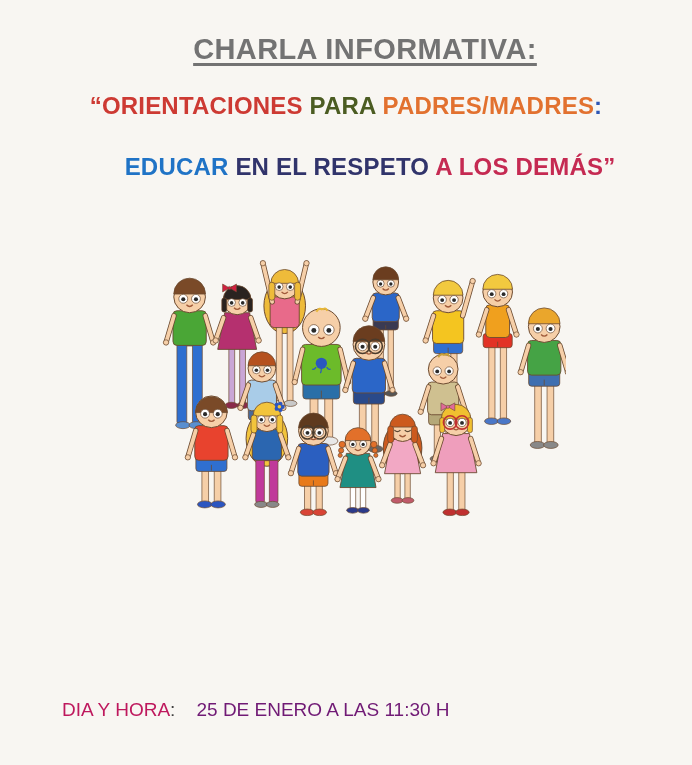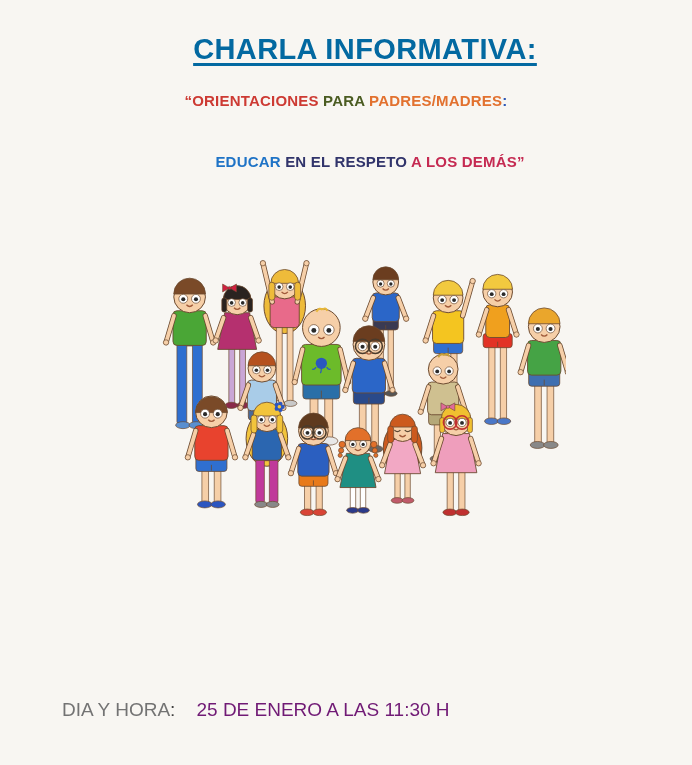--- a/index.html
+++ b/index.html
@@ -19,21 +19,21 @@
     font-weight: 700;
     letter-spacing: 0.4px;
     text-decoration: underline;
     text-underline-offset: 4px;
     text-decoration-thickness: 3px;
   }
   .sub {
     position: absolute;
     left: 0; right: 0;
     text-align: center;
-    font-size: 15px;
+    font-size: 24px;
     font-weight: 700;
     letter-spacing: 0.2px;
     white-space: pre-wrap;
   }
   .sub1 { top: 92px; }
   .sub2 { top: 153px; margin-left: 48px; }
   .illustration {
     position: absolute;
     left: 150px; top: 256px;
     width: 416px; height: 266px;
@@ -45,21 +45,21 @@
     line-height: 23px;
     white-space: pre-wrap;
   }
   .seg { white-space: pre-wrap; }
 </style>
 </head>
 <body>
 
 <div class="page">
 
-  <div class="title" style="color: #0369a1; padding-left: 38px;">CHARLA INFORMATIVA:</div>
+  <div class="title" style="color: #737373; padding-left: 38px;">CHARLA INFORMATIVA:</div>
 
   <div class="sub sub1"><span class="seg" style="color: rgb(205, 58, 51);">“ORIENTACIONES </span><span class="seg" style="color: rgb(75, 92, 34);">PARA </span><span class="seg" style="color: rgb(226, 113, 47);">PADRES/MADRES</span><span class="seg" style="color: rgb(45, 86, 181);">:</span></div>
 
   <div class="sub sub2"><span class="seg" style="color: rgb(31, 115, 198);">EDUCAR </span><span class="seg" style="color: rgb(49, 52, 107);">EN EL RESPETO </span><span class="seg" style="color: rgb(197, 42, 82);">A LOS DEMÁS”</span></div>
 
   <div class="illustration">
     <svg id="kids-svg" width="416" height="266" viewBox="0 0 420 266">
         <g>
           <rect x="27.2" y="81.6" width="25.6" height="8" rx="2" fill="#2f6fd0" stroke="#6b4a30" stroke-width="0.7"></rect>
           <rect x="27.2" y="84.8" width="9.92" height="83.2" rx="2" fill="#2f6fd0" stroke="#6b4a30" stroke-width="0.7"></rect>
@@ -456,18 +456,18 @@
           <circle cx="315" cy="167.25" r="1.9500000000000002" fill="#2a2a2a"></circle>
           <circle cx="303" cy="166.8" r="6.75" fill="none" stroke="#c03030" stroke-width="1.6"></circle>
           <circle cx="315" cy="166.8" r="6.75" fill="none" stroke="#c03030" stroke-width="1.6"></circle>
           <line x1="309.75" y1="166.8" x2="308.25" y2="166.8" stroke="#c03030" stroke-width="1.4"></line>
           <path d="M 305.8 172.5 q 3.2 3.4 6.4 0" stroke="#a05a3a" fill="none" stroke-width="1.3"></path>
         </g>
       </svg>
   </div>
 
   <div class="details">
-    <div><span class="seg" style="color: #737373;">DIA Y HORA</span><span class="seg" style="color: rgb(63, 63, 63);">:    </span><span class="seg" style="color: #701a75;">25 DE ENERO A LAS 11:30 H</span></div>
+    <div><span class="seg" style="color: #be185d;">DIA Y HORA</span><span class="seg" style="color: rgb(63, 63, 63);">:    </span><span class="seg" style="color: #701a75;">25 DE ENERO A LAS 11:30 H</span></div>
     
     
   </div>
 
 </div>
 
 </body></html>

